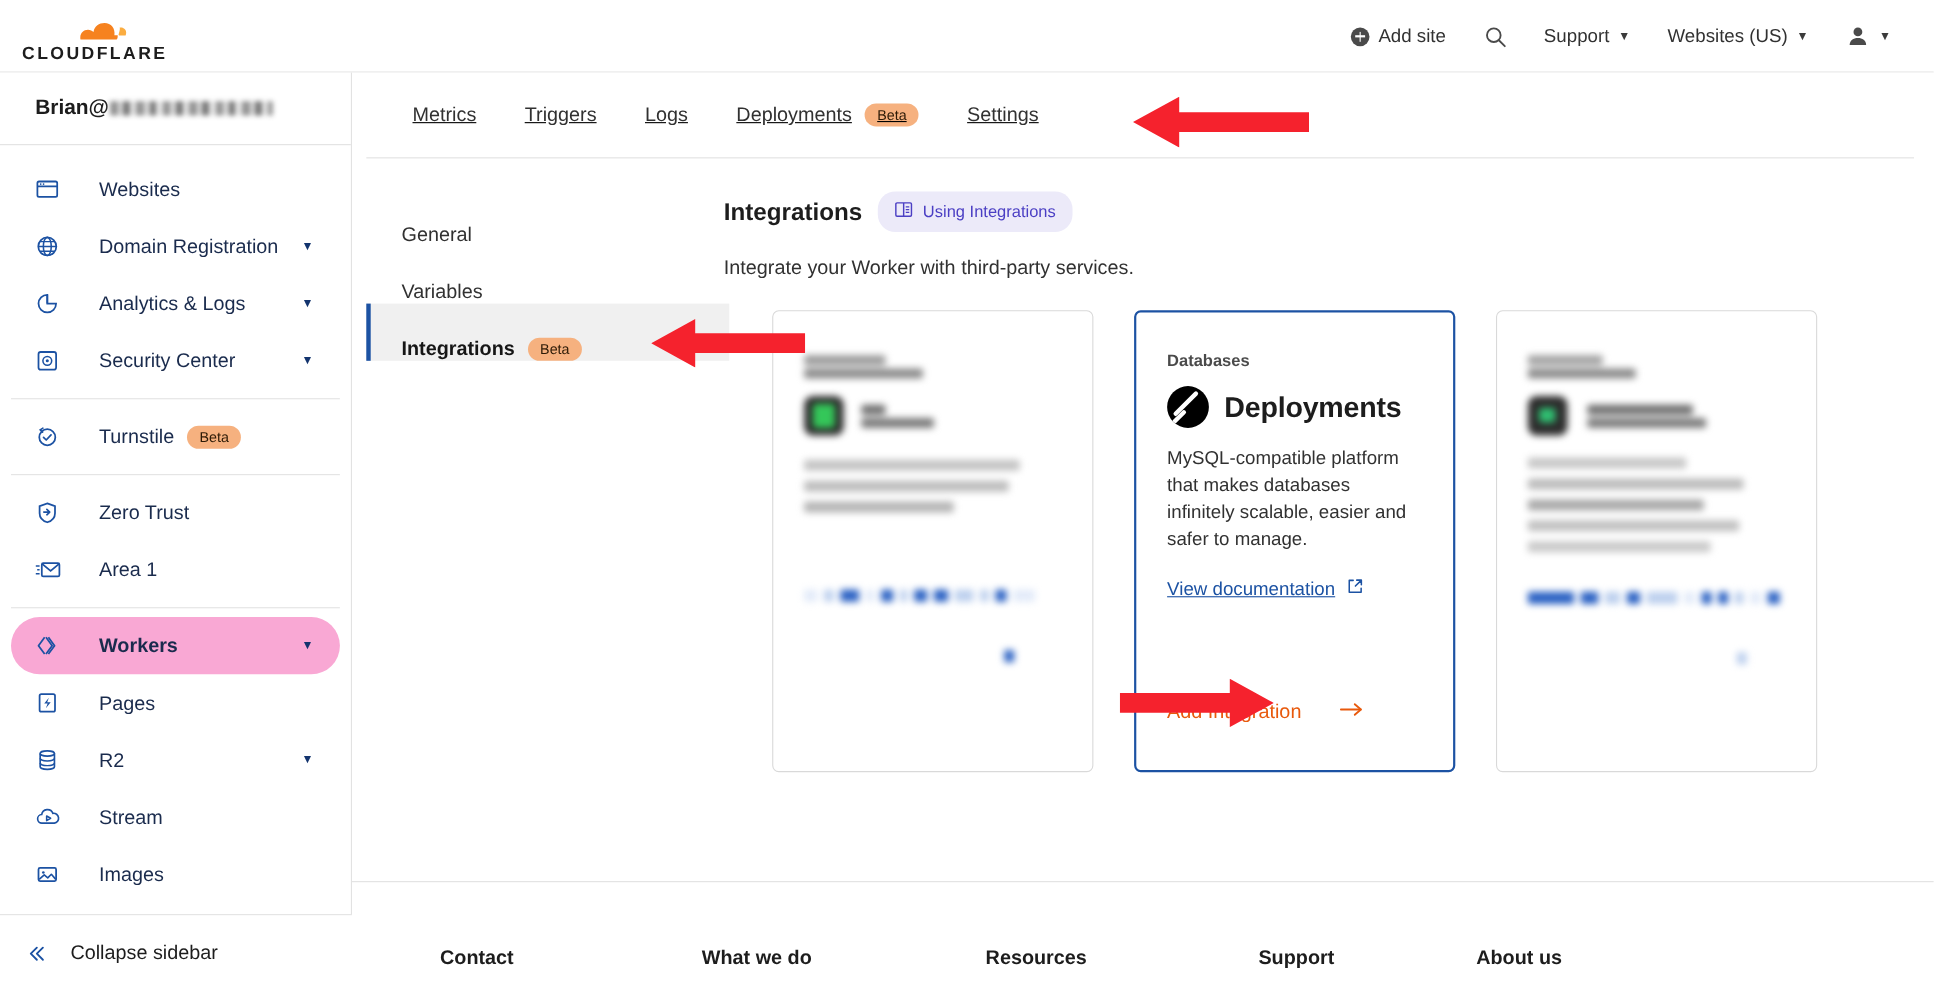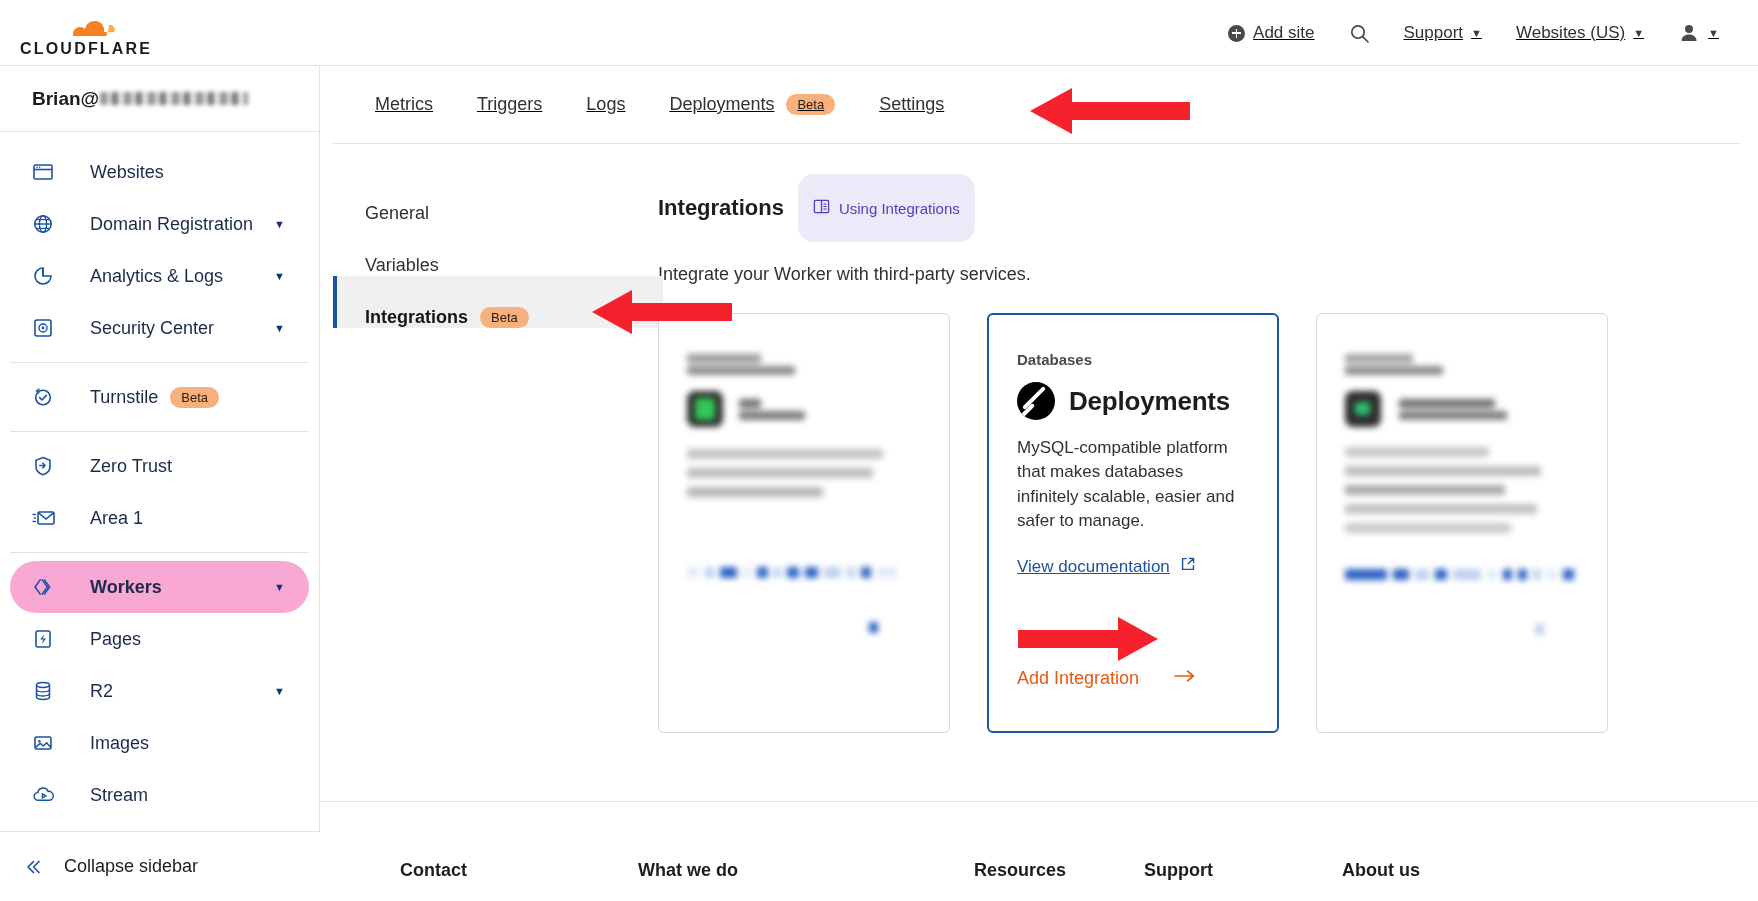--- a/index.html
+++ b/index.html
@@ -15,21 +15,21 @@
   .topbar {
     position: absolute; top: 0; left: 0; width: 1758px; height: 66px;
     background: #fff;
     border-bottom: 1px solid #e2e2e2;
     display: flex; align-items: center;
   }
   .cf-logo { position: absolute; left: 18px; top: 6px; width: 140px; }
   .cf-logo svg { display:block; }
   .topbar-right {
     position: absolute; right: 22px; top: 0; height: 66px;
-    display: flex; align-items: center; gap: 0; text-decoration: underline;
+    display: flex; align-items: center; gap: 0;
   }
   .tb-item {
     display: flex; align-items: center; gap: 8px;
     color: #313131; font-size: 17px; cursor: pointer;
     padding: 0 17px; height: 40px;
   }
   .tb-item .caret { font-size: 11px; color: #3b3b3b; }
   .plus-icon {
     width:17px;height:17px;border-radius:50%;background:#4a4a4a;
     display:inline-flex;align-items:center;justify-content:center;
@@ -112,25 +112,25 @@
     content:""; position:absolute; left:0; top:0; width:4px; height:100%;
     background:#1c52a3;
   }
 
   .panel { margin-left: 338px; padding-right: 40px; }
   .panel-head { display:flex; align-items:center; gap: 14px; }
   .panel-title { font-size: 22px; font-weight: 700; color:#1d1d1d; }
   .using-badge {
     display:flex; align-items:center; gap:9px;
     background:#eceaf9; color:#4b3fc4; border-radius:16px;
-    padding: 24px 15px; font-size: 15px; cursor:pointer;
+    padding: 8px 15px; font-size: 15px; cursor:pointer;
   }
   .panel-sub { margin-top: 22px; font-size: 18px; color:#313131; }
 
-  .cards { display:flex; gap: 37px; margin-top: 28px; }
+  .cards { display:flex; gap: 37px; margin-top: 28px; margin-left: 44px; }
   .card {
     width: 292px; height: 420px; border:1px solid #d9d9d9; border-radius: 6px;
     background:#fff; position:relative; padding: 36px 28px 0 28px;
   }
   .card.selected { border:2px solid #1c52a3; }
   .card-cat { font-size: 15px; color:#4a4a4a; font-weight:600; }
   .card-brand { display:flex; align-items:center; gap: 14px; margin-top: 14px; }
   .ps-logo { width:38px;height:38px;border-radius:50%;background:#000;position:relative;overflow:hidden;flex:0 0 38px;}
   .ps-logo:before{content:"";position:absolute;width:30px;height:4px;background:#fff;transform:rotate(-45deg);left:2px;top:14px;border-radius:2px;}
   .ps-logo:after{content:"";position:absolute;width:16px;height:4px;background:#fff;transform:rotate(-45deg);left:3px;top:26px;border-radius:2px;}
@@ -352,37 +352,37 @@
               <path d="M4.5 5v12c0 1.3 2.9 2.4 6.5 2.4s6.5-1.1 6.5-2.4V5" fill="none" stroke="#1c52a3" stroke-width="1.5"></path>
               <path d="M4.5 9.4c0 1.3 2.9 2.4 6.5 2.4s6.5-1.1 6.5-2.4M4.5 13.6c0 1.3 2.9 2.4 6.5 2.4s6.5-1.1 6.5-2.4" fill="none" stroke="#1c52a3" stroke-width="1.3"></path>
             </svg>
         </span>
         <span class="lbl">R2</span>
         <span class="caret-r">▼</span>
       </div>
 
       <div class="nav-item">
         <span class="ico">
+          <svg width="24" height="22" viewBox="0 0 24 22">
+              <path d="M6.3 16.3a3.9 3.9 0 0 1-.4-7.8 5.3 5.3 0 0 1 10.2-1.1 3.6 3.6 0 0 1 1.3 8.9z" fill="none" stroke="#1c52a3" stroke-width="1.5"></path>
+              <path d="M10.4 9.8l3.6 2.1-3.6 2.1z" fill="none" stroke="#1c52a3" stroke-width="1.4" stroke-linejoin="round"></path>
+            </svg>
+        </span>
+        <span class="lbl">Stream</span>
+      </div>
+
+      <div class="nav-item">
+        <span class="ico">
           <svg width="22" height="22" viewBox="0 0 22 22">
               <rect x="3" y="5" width="16" height="12" rx="1.4" fill="none" stroke="#1c52a3" stroke-width="1.6"></rect>
               <circle cx="7.4" cy="9.2" r="1.2" fill="#1c52a3"></circle>
               <path d="M3.6 15.4l4.6-4 3.2 2.6 3.3-3.2 4 4.6" fill="none" stroke="#1c52a3" stroke-width="1.5" stroke-linejoin="round"></path>
             </svg>
         </span>
         <span class="lbl">Images</span>
-      </div>
-
-      <div class="nav-item">
-        <span class="ico">
-          <svg width="24" height="22" viewBox="0 0 24 22">
-              <path d="M6.3 16.3a3.9 3.9 0 0 1-.4-7.8 5.3 5.3 0 0 1 10.2-1.1 3.6 3.6 0 0 1 1.3 8.9z" fill="none" stroke="#1c52a3" stroke-width="1.5"></path>
-              <path d="M10.4 9.8l3.6 2.1-3.6 2.1z" fill="none" stroke="#1c52a3" stroke-width="1.4" stroke-linejoin="round"></path>
-            </svg>
-        </span>
-        <span class="lbl">Stream</span>
       </div>
     </div>
   </div>
 
   <div class="collapse">
     <span class="ico">
       <svg width="22" height="22" viewBox="0 0 22 22">
           <path d="M11.5 5.5L6 11l5.5 5.5M17 5.5L11.5 11 17 16.5" fill="none" stroke="#1c52a3" stroke-width="1.7" stroke-linecap="round" stroke-linejoin="round"></path>
         </svg>
     </span>
@@ -557,21 +557,21 @@
 
       </div>
     </div>
   </div>
 </div>
 
 <div class="footer">
   <div class="footer-cols">
     <div class="fcol" style="width:238px;">Contact</div>
     <div class="fcol" style="width:258px;">What we do</div>
-    <div class="fcol" style="width:248px;text-align:center;">Resources</div>
+    <div class="fcol" style="width:248px;">Resources</div>
     <div class="fcol" style="width:198px;">Support</div>
     <div class="fcol">About us</div>
   </div>
 </div>
 
 <div class="arrow" style="left:1030px; top:88px;">
   <svg width="160" height="46" viewBox="0 0 160 46">
     <polygon points="0,23 42,0 42,14 160,14 160,32 42,32 42,46" fill="#f5222d"></polygon>
   </svg>
 </div>

